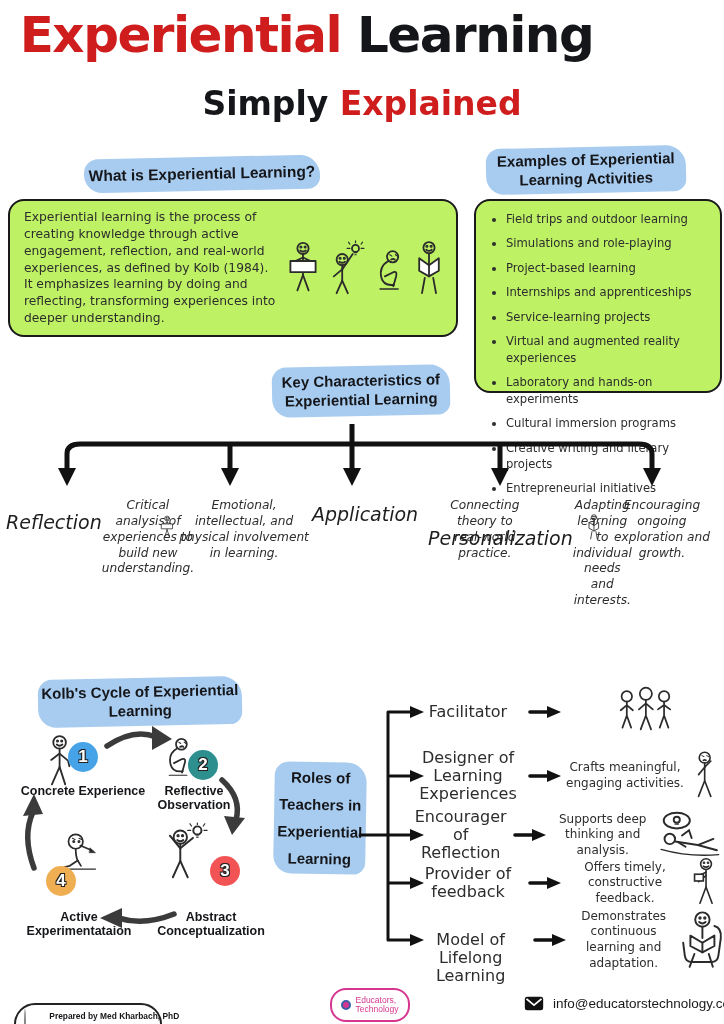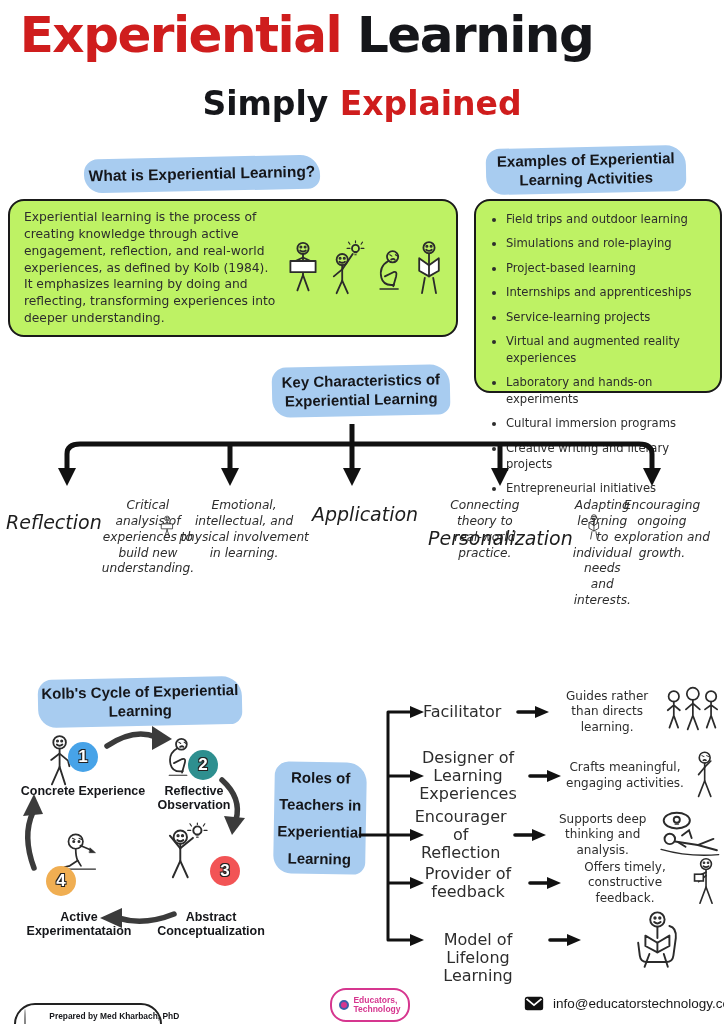--- a/index.html
+++ b/index.html
@@ -46,21 +46,21 @@
   .rolearrow{flex:0 0 34px;margin:0 4px;}
   .rolefig{flex:1;display:flex;justify-content:center;}
   
   .pill{display:flex;align-items:center;gap:6px;border:2.5px solid #222;border-radius:22px;
     padding:0 8px;height:42px;box-sizing:border-box;}
   .avatar{width:28px;height:28px;border-radius:50%;border:1px solid #888;
     background:linear-gradient(#e9c49b 58%,#86b4d8 58%);}
   .pilltext{font-size:8.4px;line-height:1.25;text-align:center;font-weight:600;}
   .pilltext .sub{font-weight:400;font-size:12px;color:#333;}
   .logo{border:2px solid #d6368f;border-radius:16px;display:flex;align-items:center;
-    justify-content:center;gap:4px;color:#d6368f;font-weight:700;font-size:8.5px;line-height:1.1;
+    justify-content:center;gap:4px;color:#d6368f;font-weight:400;font-size:8.5px;line-height:1.1;
     text-align:left;}
   .logogear{width:10px;height:10px;border-radius:50%;border:2px solid #3a5fa8;
     background:#d6368f;box-sizing:border-box;}
   .emailrow{display:flex;align-items:center;gap:9px;font-size:13.5px;font-weight:500;color:#191919;}
   .fig svg{width:100%;height:100%;display:block;}
 </style>
 </head>
 <body>
 
 <div id="poster">
@@ -358,21 +358,20 @@
     <polygon points="52,189 52,201 66,195" fill="#111"></polygon>
     <polygon points="52,246 52,258 66,252" fill="#111"></polygon>
   </svg>
 
   <div class="abs rolerow" style="left:412px;top:682px;width:312px;height:60px;">
     <div class="rolename hand">Facilitator</div>
     <svg class="rolearrow" width="34" height="16" viewBox="0 0 34 16">
       <path d="M2,8 H21" stroke="#111" stroke-width="3.6" stroke-linecap="round"></path>
         <polygon points="19,2 19,14 33,8" fill="#111"></polygon>
     </svg>
-    <div class="roledesc hand">Guides rather than directs learning.</div>
     <div class="rolefig">
         <div class="fig" style="width:64px;height:52px;">
           <svg viewBox="0 0 70 60">
             <g stroke="#2b2b2b" stroke-width="2" fill="none" stroke-linecap="round">
               <circle cx="14" cy="12" r="6"></circle>
               <path d="M14,18 v16 M14,22 l-7,6 M14,22 l7,6 M14,34 l-5,14 M14,34 l5,14"></path>
               <circle cx="36" cy="9" r="7"></circle>
               <path d="M36,16 v18 M36,20 l-8,7 M36,20 l8,7 M36,34 l-6,16 M36,34 l6,16"></path>
               <circle cx="57" cy="12" r="6"></circle>
               <path d="M57,18 v16 M57,22 l-7,5 M57,22 l7,5 M57,34 l-5,14 M57,34 l5,14"></path>
@@ -456,20 +455,21 @@
         </div>
       </div>
   </div>
 
   <div class="abs rolerow" style="left:412px;top:910px;width:312px;height:60px;">
     <div class="rolename hand wide">Model of Lifelong Learning</div>
     <svg class="rolearrow" width="34" height="16" viewBox="0 0 34 16">
       <path d="M2,8 H21" stroke="#111" stroke-width="3.6" stroke-linecap="round"></path>
         <polygon points="19,2 19,14 33,8" fill="#111"></polygon>
     </svg>
+    <div class="roledesc hand">Demonstrates continuous learning and adaptation.</div>
     <div class="rolefig">
         <div class="fig" style="width:48px;height:60px;">
           <svg viewBox="0 0 60 75">
             <g stroke="#2b2b2b" stroke-width="2.4" fill="none" stroke-linecap="round" stroke-linejoin="round">
               <path d="M48,20 q9,2 8,15 l-3,22 q-1,8 -9,8 h-24 q-8,0 -9,-8 l-2,-16"></path>
               <circle cx="33" cy="12" r="9"></circle>
               <circle cx="30" cy="10" r="0.9" fill="#2b2b2b"></circle>
               <circle cx="36" cy="10" r="0.9" fill="#2b2b2b"></circle>
               <path d="M29,15 q4,3.5 8,0"></path>
               <path d="M33,21 v14"></path>

